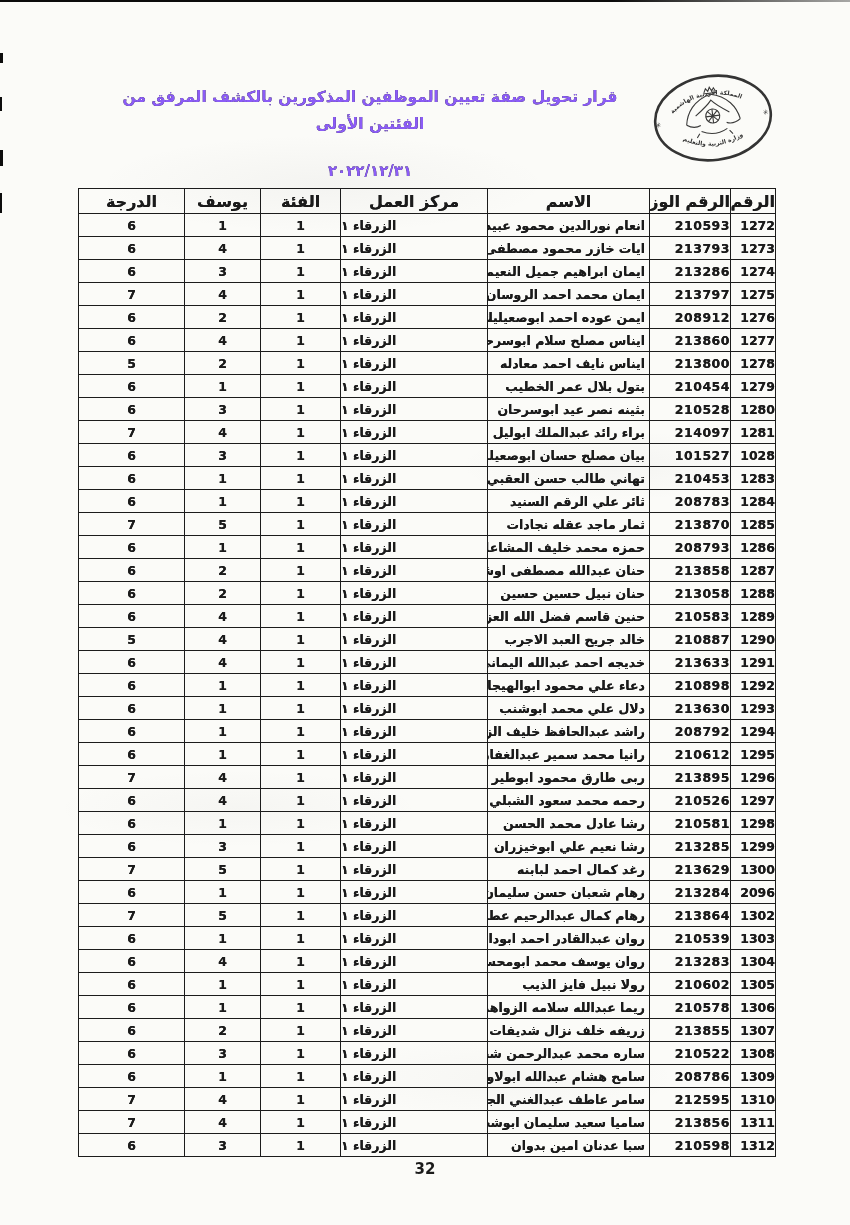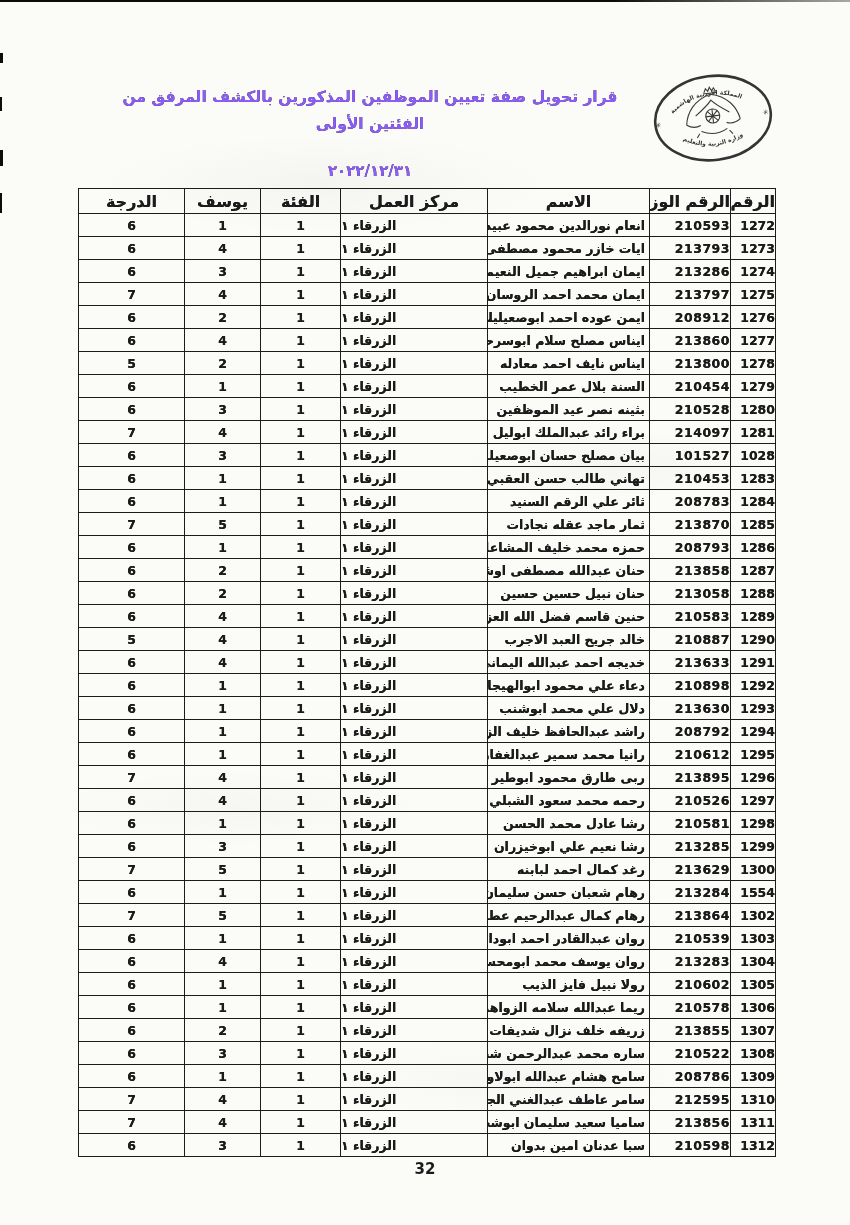--- a/index.html
+++ b/index.html
@@ -175,30 +175,30 @@
         <td class="c-min">213800</td>
         <td class="c-name">ايناس نايف احمد معادله</td>
         <td class="c-work">الزرقاء ١</td>
         <td class="c-cat">1</td>
         <td class="c-year">2</td>
         <td class="c-grade">5</td>
       </tr>
       <tr>
         <td class="c-seq">1279</td>
         <td class="c-min">210454</td>
-        <td class="c-name">السنة بلال عمر الخطيب</td>
+        <td class="c-name">بتول بلال عمر الخطيب</td>
         <td class="c-work">الزرقاء ١</td>
         <td class="c-cat">1</td>
         <td class="c-year">1</td>
         <td class="c-grade">6</td>
       </tr>
       <tr>
         <td class="c-seq">1280</td>
         <td class="c-min">210528</td>
-        <td class="c-name">بثينه نصر عيد الموظفين</td>
+        <td class="c-name">بثينه نصر عيد ابوسرحان</td>
         <td class="c-work">الزرقاء ١</td>
         <td class="c-cat">1</td>
         <td class="c-year">3</td>
         <td class="c-grade">6</td>
       </tr>
       <tr>
         <td class="c-seq">1281</td>
         <td class="c-min">214097</td>
         <td class="c-name">براء رائد عبدالملك ابوليل</td>
         <td class="c-work">الزرقاء ١</td>
@@ -371,21 +371,21 @@
       <tr>
         <td class="c-seq">1300</td>
         <td class="c-min">213629</td>
         <td class="c-name">رغد كمال احمد لبابنه</td>
         <td class="c-work">الزرقاء ١</td>
         <td class="c-cat">1</td>
         <td class="c-year">5</td>
         <td class="c-grade">7</td>
       </tr>
       <tr>
-        <td class="c-seq">1554</td>
+        <td class="c-seq">2096</td>
         <td class="c-min">213284</td>
         <td class="c-name">رهام شعبان حسن سليمان</td>
         <td class="c-work">الزرقاء ١</td>
         <td class="c-cat">1</td>
         <td class="c-year">1</td>
         <td class="c-grade">6</td>
       </tr>
       <tr>
         <td class="c-seq">1302</td>
         <td class="c-min">213864</td>

